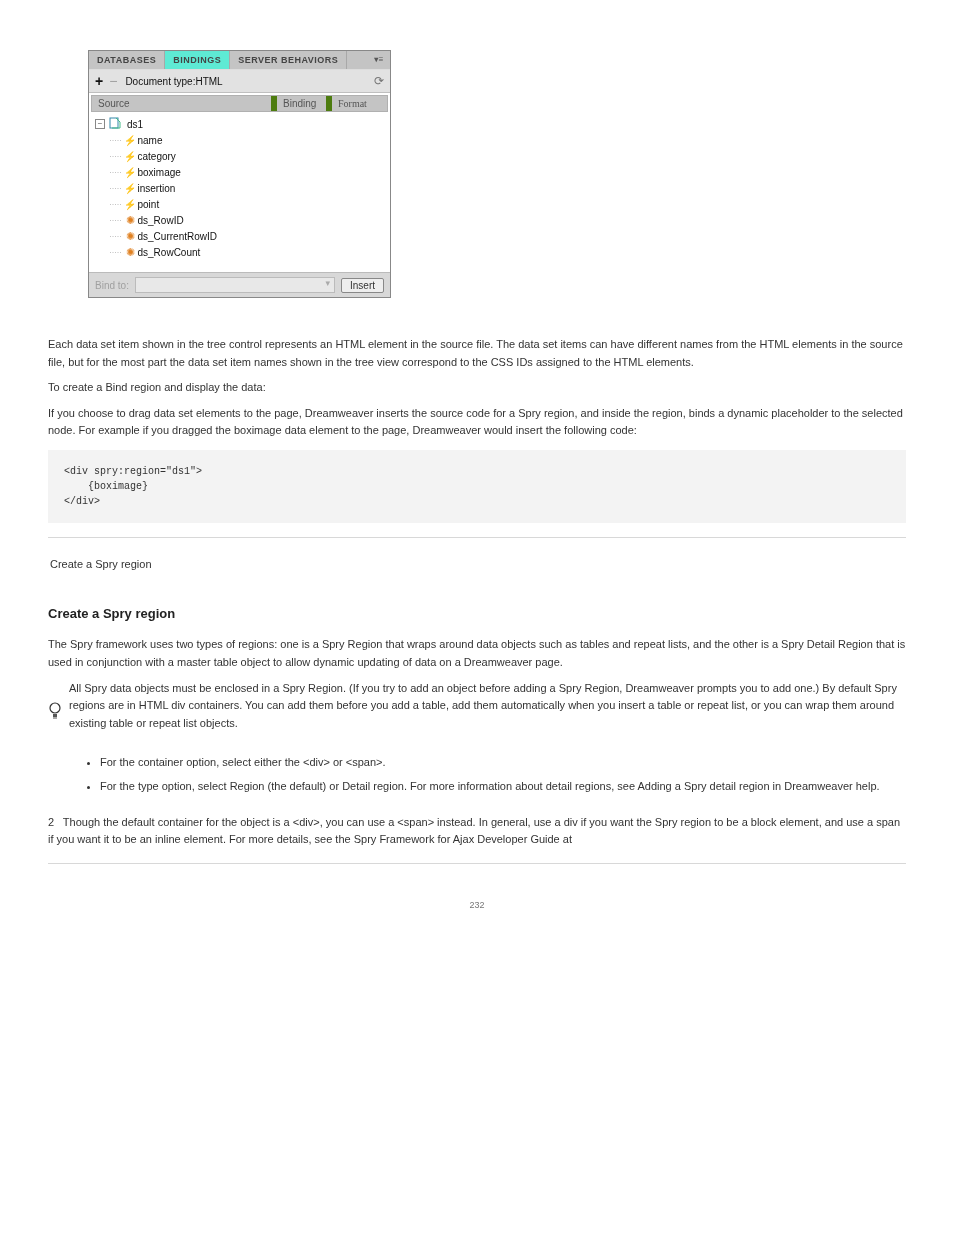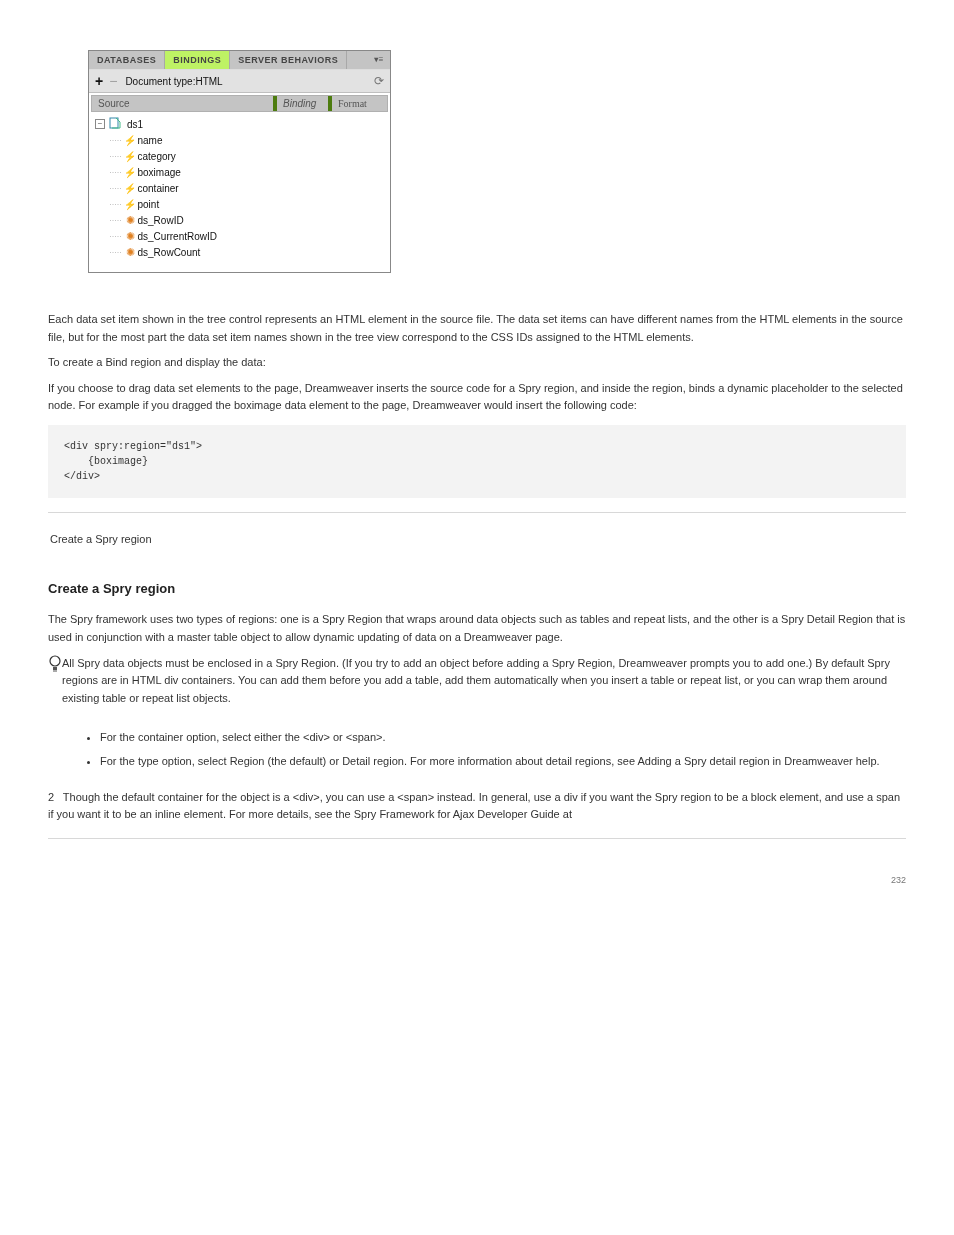--- a/index.html
+++ b/index.html
@@ -4,31 +4,31 @@
   <style>
     * { box-sizing: border-box; margin: 0; padding: 0; }
     body { font-family: Verdana, Arial, sans-serif; font-size: 10px; color: #333; background: #fff; width: 954px; }
     .page { padding: 50px 48px 44px 48px; position: relative; min-height: 1235px; }
 
     
     .panel-wrap { margin-left: 40px; margin-bottom: 38px; }
     .panel { width: 303px; border: 1px solid #888; background: #fff; }
     .tabs { display: flex; background: #c4c4c4; font-size: 9px; font-weight: bold; color: #444; letter-spacing: 0.5px; }
     .tab { padding: 4px 8px; border-right: 1px solid #a8a8a8; }
-    .tab.active { background: #bef264; }
+    .tab.active { background: #5eead4; }
     .tab-spacer { flex: 1; }
     .tab-menu { padding: 4px 6px; color: #555; font-size: 8px; }
     .panel-toolbar { display: flex; align-items: center; background: #e2e2e2; padding: 3px 6px; font-size: 10px; color: #111; border-top: 1px solid #ddd; border-bottom: 1px solid #bfbfbf; }
     .plus { font-weight: bold; font-size: 14px; margin-right: 6px; color: #111; }
     .minus { color: #a0a0a0; font-size: 14px; margin-right: 8px; line-height: 1; }
     .refresh { margin-left: auto; color: #777; font-size: 12px; }
     .cols { display: flex; background: #c4c4c4; font-size: 10px; color: #555; border: 1px solid #b0b0b0; margin: 2px; }
-    .col { padding: 2px 6px; border-right: 4px solid #4d7c0f; }
+    .col { padding: 2px 6px; border-right: 6px solid #4d7c0f; }
     .col1 { flex: 1; }
-    .col2 { width: 55px; font-style: italic; }
+    .col2 { width: 55px; }
     .col3 { width: 55px; border-right: none; font-family: Liberation Serif, serif; }
     .tree { background: #fff; margin: 0 2px 4px 2px; padding: 2px 0 8px 0; font-size: 10px; color: #111; }
     .tree-row { display: flex; align-items: center; padding: 1px 4px; height: 16px; }
     .expando { width: 10px; height: 10px; border: 1px solid #888; display: inline-flex; align-items: center; justify-content: center; font-size: 8px; margin-right: 4px; line-height: 1; color: #555; }
     .ds-icon { width: 14px; margin-right: 4px; color: #38a; }
     .dotted { color: #bbb; letter-spacing: -0.5px; font-size: 9px; margin: 0 2px 0 14px; }
     .lightning-icon { width: 14px; display: inline-block; text-align: center; color: #2a7; font-size: 10px; }
     .gear-icon { width: 14px; display: inline-block; text-align: center; color: #e08020; font-size: 11px; }
     .tlabel { }
     .panel-footer { display: flex; align-items: center; padding: 4px 6px; background: #d8d8d8; border-top: 1px solid #bbb; font-size: 10px; }
@@ -39,26 +39,26 @@
 
     
     .body-text { font-size: 11px; color: #333; line-height: 1.6; }
     .body-text p { margin-bottom: 8px; }
     .bullets { margin: 10px 0 18px 52px; }
     .bullets li { list-style: disc; margin-bottom: 6px; font-size: 11px; }
     .section-h { font-size: 12px; font-weight: bold; margin: 22px 0 10px 0; color: #222; }
     .gray-box { background: #f3f3f3; padding: 14px 16px; font-family: "Courier New", monospace; font-size: 10px; color: #333; margin: 10px 0 12px 0; line-height: 1.5; }
     hr.rule { border: none; border-top: 1px solid #d8d8d8; margin: 14px 0 18px 0; }
     .topic-head { font-size: 13px; font-weight: bold; color: #222; margin-bottom: 12px; }
-    .tip-row { display: flex; align-items: flex-start; gap: 0; margin-bottom: 14px; }
+    .tip-row { display: flex; align-items: center; gap: 7px; margin-bottom: 14px; }
     .bulb-icon { width: 14px; height: 16px; flex-shrink: 0; }
     .numstep { margin-bottom: 10px; font-size: 11px; }
     .numstep .sn { display: inline-block; width: 12px; }
     .sub { margin-left: 14px; margin-top: 6px; font-size: 11px; }
-    .page-num { color: #777; font-size: 9px; text-align: right; margin-top: 34px; }
+    .page-num { color: #777; font-size: 9px; text-align: center; margin-top: 34px; }
   </style>
 </head>
 <body>
 
 <div class="page">
 
   <div class="panel-wrap">
     <div class="panel">
       <div class="tabs">
         <div class="tab">DATABASES</div>
@@ -101,21 +101,21 @@
               <span class="tlabel">category</span>
             </div>
             <div class="tree-row">
               <span class="dotted">·····</span>
               <span class="lightning-icon">⚡</span>
               <span class="tlabel">boximage</span>
             </div>
             <div class="tree-row">
               <span class="dotted">·····</span>
               <span class="lightning-icon">⚡</span>
-              <span class="tlabel">container</span>
+              <span class="tlabel">insertion</span>
             </div>
             <div class="tree-row">
               <span class="dotted">·····</span>
               <span class="lightning-icon">⚡</span>
               <span class="tlabel">point</span>
             </div>
             <div class="tree-row">
               <span class="dotted">·····</span>
               <span class="gear-icon">✺</span>
               <span class="tlabel">ds_RowID</span>
@@ -124,20 +124,25 @@
               <span class="dotted">·····</span>
               <span class="gear-icon">✺</span>
               <span class="tlabel">ds_CurrentRowID</span>
             </div>
             <div class="tree-row">
               <span class="dotted">·····</span>
               <span class="gear-icon">✺</span>
               <span class="tlabel">ds_RowCount</span>
             </div>
           </div>
+      </div>
+      <div class="panel-footer">
+        <span class="bindto-label">Bind to:</span>
+        <span class="bindto-select"></span>
+        <button class="insert-btn">Insert</button>
       </div>
     </div>
   </div>
 
   <div class="body-text">
     <p>Each data set item shown in the tree control represents an HTML element in the source file. The data set items can have different names from the HTML elements in the source file, but for the most part the data set item names shown in the tree view correspond to the CSS IDs assigned to the HTML elements.</p>
     <p>To create a Bind region and display the data:</p>
     <p>If you choose to drag data set elements to the page, Dreamweaver inserts the source code for a Spry region, and inside the region, binds a dynamic placeholder to the selected node. For example if you dragged the boximage data element to the page, Dreamweaver would insert the following code:</p>
     <div class="gray-box">
         <pre style="margin:0;font-family:inherit">&lt;div spry:region="ds1"&gt;

